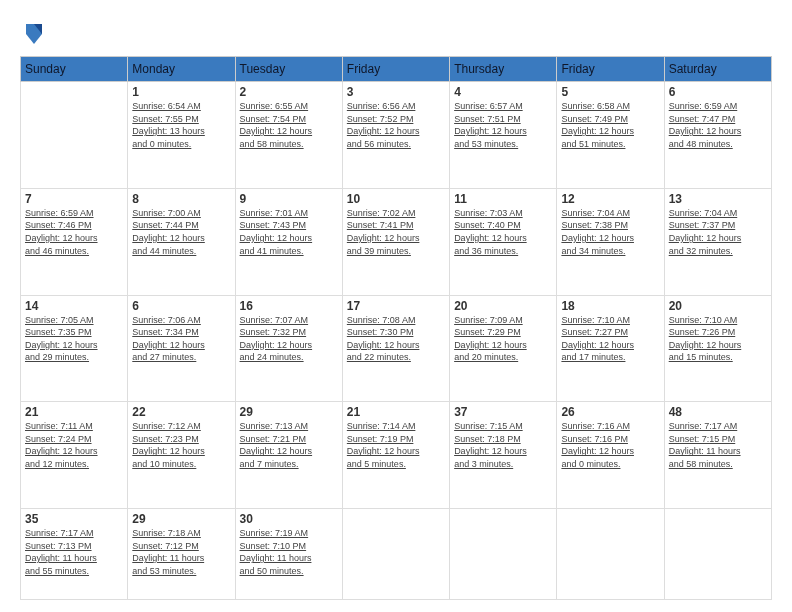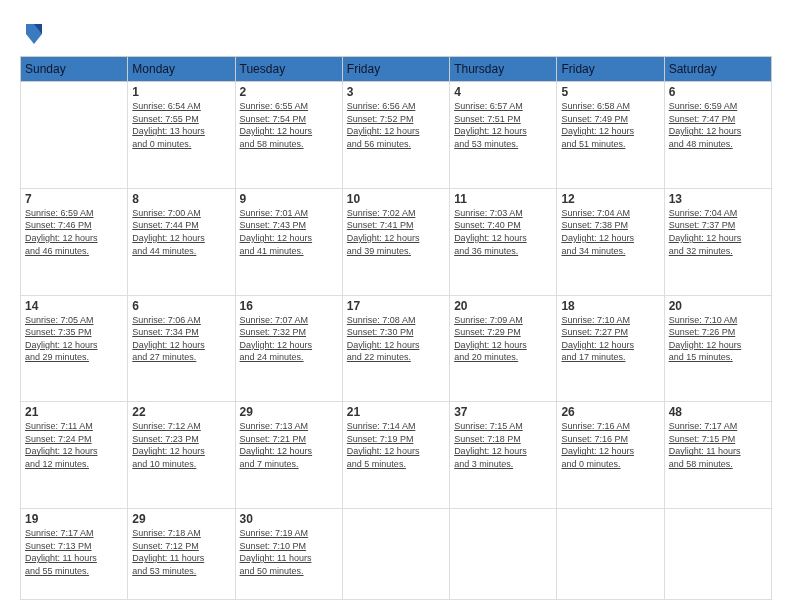--- a/index.html
+++ b/index.html
@@ -254,21 +254,21 @@
             <span class="day-number">26</span>
             <div class="day-info">Sunrise: 7:16 AM<br>Sunset: 7:16 PM<br>Daylight: 12 hours<br>and 0 minutes.</div>
           </td>
           <td>
             <span class="day-number">48</span>
             <div class="day-info">Sunrise: 7:17 AM<br>Sunset: 7:15 PM<br>Daylight: 11 hours<br>and 58 minutes.</div>
           </td>
         </tr>
         <tr class="last-row">
           <td>
-            <span class="day-number">19</span>
+            <span class="day-number">35</span>
             <div class="day-info">Sunrise: 7:17 AM<br>Sunset: 7:13 PM<br>Daylight: 11 hours<br>and 55 minutes.</div>
           </td>
           <td>
             <span class="day-number">29</span>
             <div class="day-info">Sunrise: 7:18 AM<br>Sunset: 7:12 PM<br>Daylight: 11 hours<br>and 53 minutes.</div>
           </td>
           <td>
             <span class="day-number">30</span>
             <div class="day-info">Sunrise: 7:19 AM<br>Sunset: 7:10 PM<br>Daylight: 11 hours<br>and 50 minutes.</div>
           </td>

